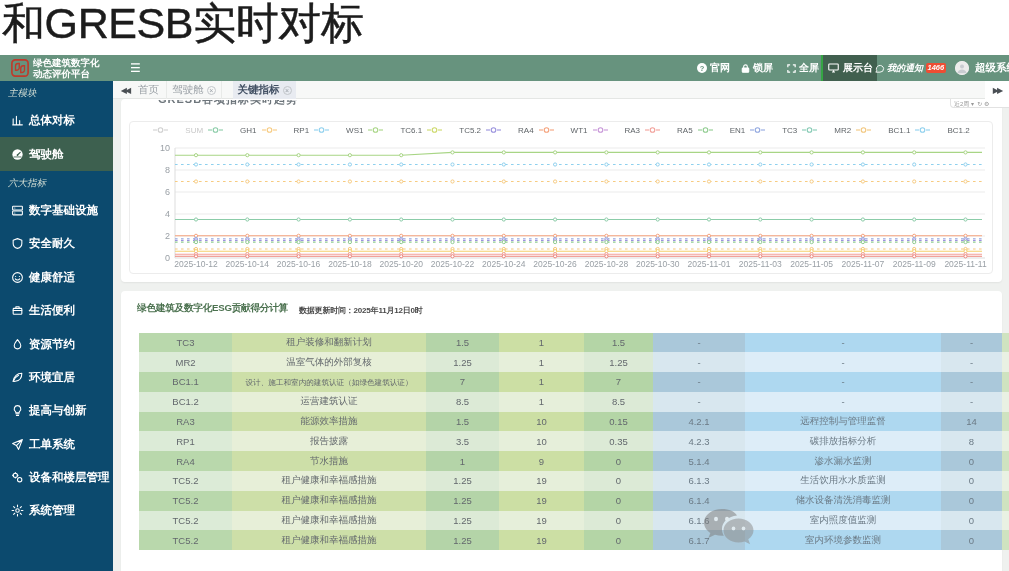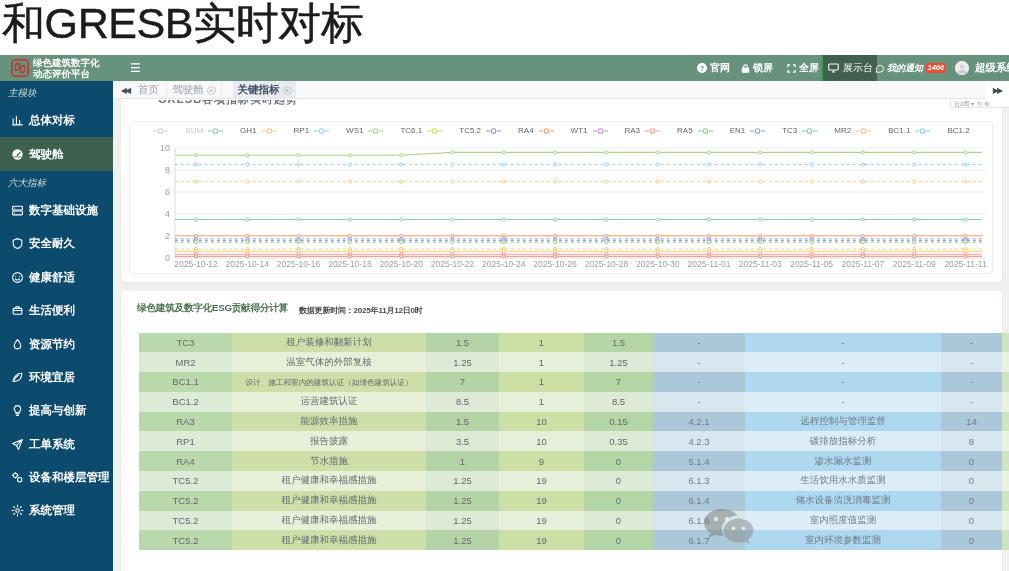--- a/index.html
+++ b/index.html
@@ -7,21 +7,21 @@
 .abs{position:absolute}
 #bigtitle{position:absolute;left:2px;top:-5px;font-size:43px;font-weight:500;color:#1c1c1c;letter-spacing:-0.4px;-webkit-text-stroke:0.45px #1c1c1c;white-space:nowrap}
 
 #hdr{position:absolute;left:0;top:55px;width:1009px;height:26px;background:#67937e}
 #hdr>div{position:absolute}
 #logo{position:absolute;left:0;top:0;width:113px;height:26px;background:#67937e;display:flex;align-items:center}
 #logotext{color:#fff;font-size:9.5px;font-weight:bold;line-height:11px;margin-left:4px;letter-spacing:0}
 #hamb{position:absolute;left:130px;top:0;height:26px;display:flex;align-items:center;color:#fff;font-size:12px}
 #sysmsg{position:absolute;left:163px;top:0;height:26px;display:flex;align-items:center;color:#fff;font-size:8.5px;font-weight:bold}
 .hitem{position:absolute;top:0;height:26px;display:flex;align-items:center;color:#fff;font-size:10px;font-weight:bold;gap:2px}
-#showcase{position:absolute;left:821px;top:0;width:56px;height:26px;background:#41604f;border-left:2px solid #35a544;display:flex;align-items:center;justify-content:center;color:#fff;font-size:10px;font-weight:normal;gap:3px}
+#showcase{position:absolute;left:821px;top:0;width:56px;height:26px;background:#41604f;border-left:2px solid #35a544;display:flex;align-items:center;justify-content:center;color:#fff;font-size:10px;font-weight:bold;gap:3px}
 #notify{position:absolute;left:874px;top:0;height:26px;display:flex;align-items:center;color:#fff;font-size:9px;font-weight:bold;font-style:italic;gap:2px}
 #badge{background:#ef4d33;color:#fff;font-size:7.5px;font-style:italic;font-weight:bold;border-radius:2px;padding:1px 1.5px;line-height:8.5px;margin-left:1px}
 #avatar{position:absolute;left:955px;top:6px;width:14px;height:14px;border-radius:50%;background:#f2f2f2;overflow:hidden}
 #uname{position:absolute;left:975px;top:0;height:26px;display:flex;align-items:center;color:#fff;font-size:10.5px;font-weight:bold;white-space:nowrap}
 
 #side{position:absolute;left:0;top:81px;width:128px;height:490px;background:#0c4a6e;overflow:hidden}
 .slabel{color:#cfdbd2;font-size:9.5px;font-style:italic;padding-left:8px;margin-top:6px;margin-bottom:4px}
 .sitem{height:33.4px;display:flex;align-items:center;color:#fff;font-size:11.5px;font-weight:bold;padding-left:11px;position:relative;gap:5px}
 .sitem .chev{position:absolute;right:9px;top:50%;transform:translateY(-50%) scaleY(1.2);font-size:7.5px;color:#e3ebe5;font-weight:normal}
 .sitem.active{background:#3d604f}
@@ -31,21 +31,21 @@
 #tabbar{position:absolute;left:113px;top:81px;width:896px;height:18px;background:#f7f8f7;border-bottom:1px solid #e4e6e4}
 .tab{position:absolute;top:0;height:18px;display:flex;align-items:center;justify-content:center;font-size:10.5px;color:#9aa0a6;gap:3px;padding:0;border-right:1px solid #e8eae8}
 .tclose{width:9px;height:9px;border-radius:50%;border:1px solid #c3c7cb;color:#9aa0a6;font-size:7px;line-height:7.5px;text-align:center;font-weight:normal;flex:none}
 
 #content{position:absolute;left:113px;top:99px;width:896px;height:472px;background:#eff1ef}
 #card1{position:absolute;left:8px;top:0px;width:881px;height:183px;background:#fff;border-radius:4px;box-shadow:0 1px 2px rgba(0,0,0,.06)}
 #c1clip{position:absolute;left:37px;top:1px;height:4.5px;width:150px;overflow:hidden}
 #c1clip .t{font-size:11px;font-weight:bold;color:#6e767c;margin-top:-8px;letter-spacing:1px;white-space:nowrap}
 #chartbox{position:absolute;left:8px;top:22px;width:864px;height:153px;border:1px solid #ececec;border-radius:4px}
 #legend{position:absolute;left:0px;top:27px;width:100%;display:flex;justify-content:center;align-items:center;gap:5px;flex-wrap:nowrap}
-.litem{display:flex;align-items:center;gap:17px;font-size:8px;color:#5f6468}
+.litem{display:flex;gap:17px;font-size:8px;color:#5f6468}
 .lic{width:15px;height:8px;position:relative}
 
 #popup{position:absolute;left:837px;top:0px;width:60px;height:9px;background:#fff;border:1px solid #e2e2e2;border-top:none;border-radius:0 0 0 4px;overflow:hidden}
 #card2{position:absolute;left:8px;top:192px;width:881px;height:292px;background:#fff;border-radius:4px 4px 0 0;box-shadow:0 1px 2px rgba(0,0,0,.06)}
 #sec2title{position:absolute;left:16px;top:11px;font-size:9.7px;font-weight:bold;color:#4c7250;letter-spacing:-0.3px}
 #sec2sub{position:absolute;left:178px;top:14px;font-size:8px;font-weight:bold;color:#4a4a4a;letter-spacing:-0.2px}
 
 #tbl{position:absolute;left:18px;top:41.5px;width:870px;border-collapse:collapse;table-layout:fixed;background:#cfe3b4}
 #tbl th{height:24.5px;color:#fff;font-size:10.5px;font-weight:bold;text-align:center;padding:0;box-shadow:inset -1px 0 rgba(255,255,255,0.22)}
 #tbl td{height:19.8px;font-size:9.5px;text-align:center;padding:0;overflow:hidden;white-space:nowrap}

